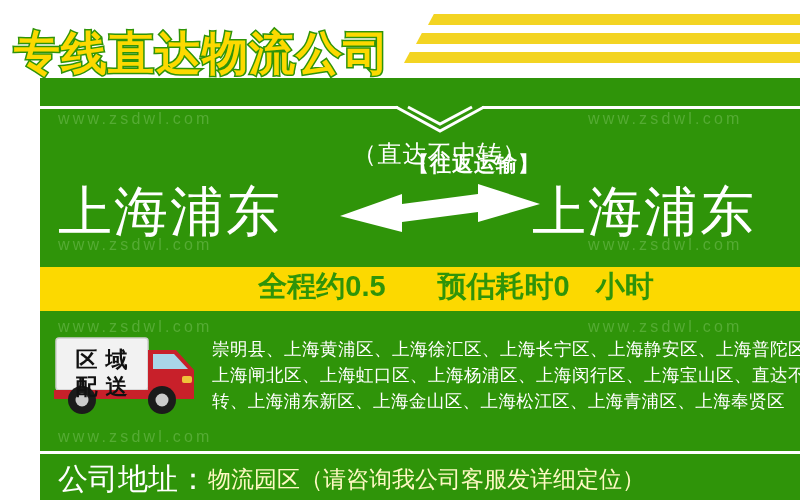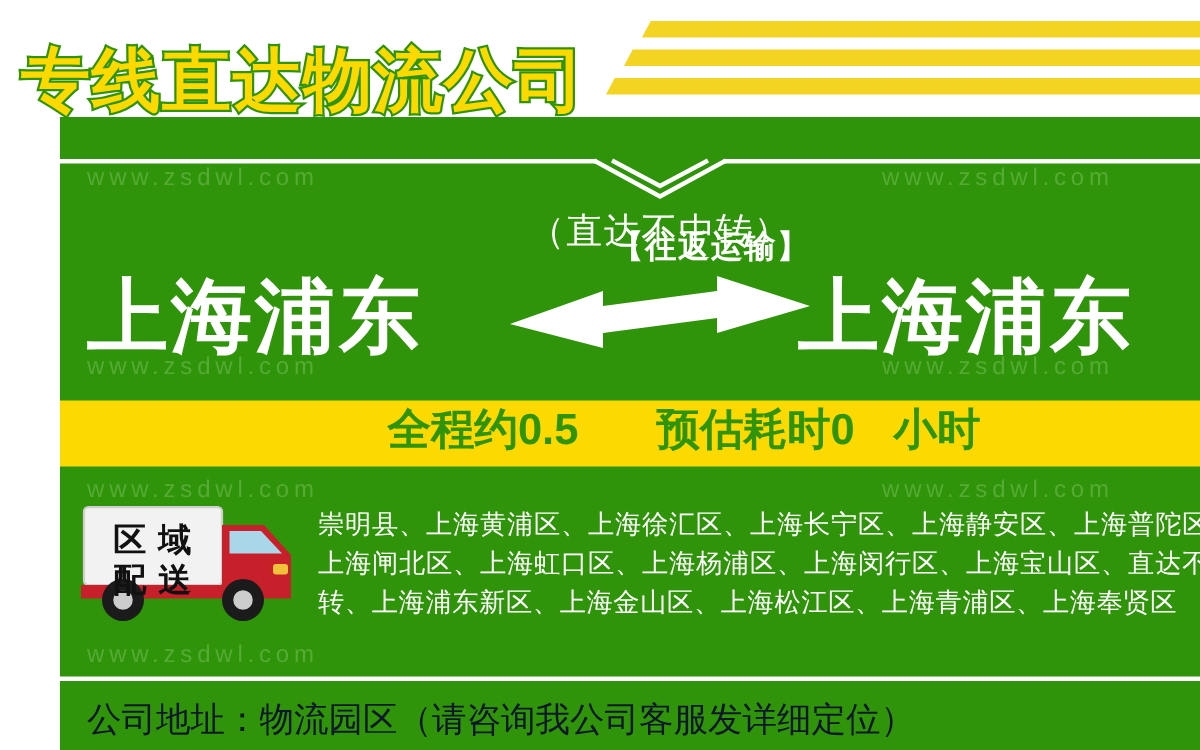--- a/index.html
+++ b/index.html
@@ -80,21 +80,21 @@
     text-align:center;color:#ffffff;font-size:24px;letter-spacing:1px;
   }
 
   
   .cityrow{
     position:absolute;left:0;top:92px;width:800px;height:90px;
   }
   .city{
     position:absolute;top:0;width:290px;height:82px;
     line-height:82px;
-    color:#ffffff;font-size:54px;font-weight:bold;letter-spacing:2px;
+    color:#ffffff;font-size:54px;font-weight:normal;letter-spacing:2px;
     white-space:nowrap;
   }
   .city-from{left:18px;text-align:left;}
   .city-to{left:492px;text-align:left;}
 
   .arrowbox{
     position:absolute;left:300px;top:12px;width:200px;height:56px;
   }
   .arrowbox svg{display:block;}
   .center-bot{
@@ -131,22 +131,22 @@
   }
 
   
   .foot-rule{
     position:absolute;left:0;top:373px;width:800px;height:3px;background:#ffffff;
   }
   .footer{
     position:absolute;left:0;top:380px;width:800px;height:42px;
     display:flex;align-items:center;
   }
-  .foot-k{color:#0f172a;font-size:23px;margin-left:18px;white-space:nowrap;}
-  .foot-v{color:#0f172a;font-size:23px;white-space:nowrap;}
+  .foot-k{color:#ffffff;font-size:30px;margin-left:18px;white-space:nowrap;}
+  .foot-v{color:#fef9c3;font-size:23px;white-space:nowrap;}
 </style>
 </head>
 <body>
 
 <div id="poster">
 
   <div class="header">
     <div class="header-title">专线直达物流公司</div>
     <div class="stripes">
       <div class="stripe s1"></div>

